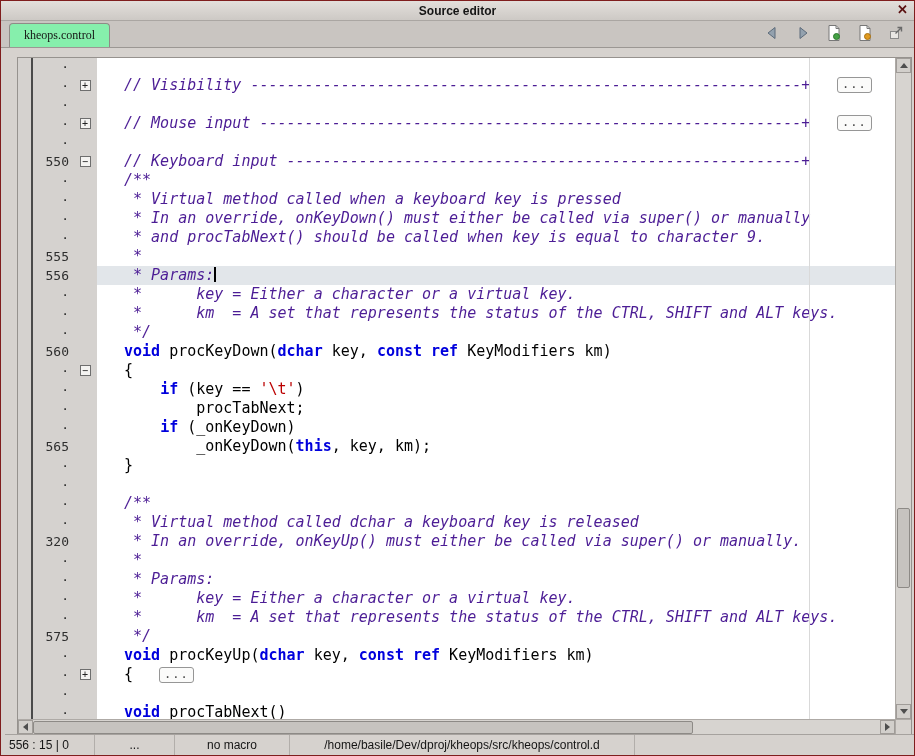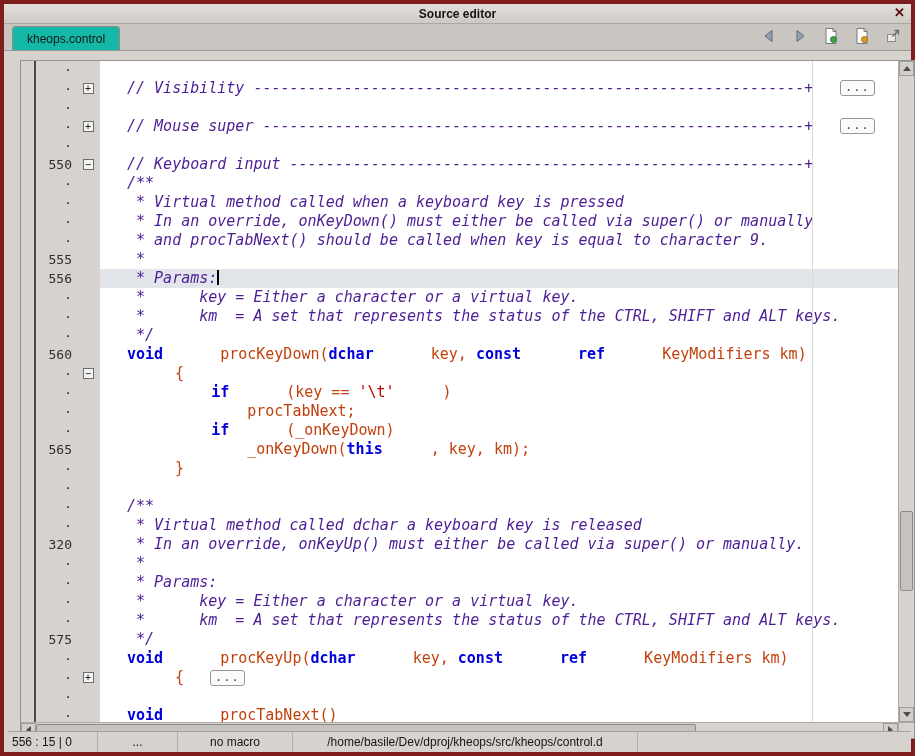--- a/index.html
+++ b/index.html
@@ -1,50 +1,50 @@
 <!DOCTYPE html>
 <html><head>
 <meta charset="utf-8">
 <style>
   * { margin:0; padding:0; box-sizing:border-box; }
   html,body { width:915px; height:756px; overflow:hidden; }
   body { font-family:"DejaVu Sans Mono", monospace; background:#d6d2ce; position:relative; }
 
-  .window { position:absolute; inset:0; background:#d6d2ce; border:4px solid #7f1d1d; }
+  .window { position:absolute; inset:0; background:#d6d2ce; border:1px solid #7f1d1d; }
 
   
   .titlebar { height:20px; position:relative; display:flex; align-items:center; justify-content:center;
               background:linear-gradient(#e3dfdb,#cdc9c5); border-bottom:1px solid #aaa6a2;
               font-family:"Liberation Sans", sans-serif; font-size:12px; font-weight:bold; color:#151515; }
   .closebtn { position:absolute; right:6px; top:1px; font-size:13px; font-weight:bold; color:#5a1010; cursor:default; }
 
   
   .tabbar { height:27px; background:#c9c5c1; border-bottom:1px solid #9b9793; position:relative; display:flex; align-items:flex-end; }
   .tab { margin-left:8px; height:24px; padding:0 14px; display:flex; align-items:center;
-         background:#14b8a6; border:1px solid #8f8b87; border-bottom:none; border-radius:4px 4px 0 0;
-         font-family:Liberation Sans, sans-serif; font-size:12px; color:#151515; }
+         background:#86efac; border:1px solid #8f8b87; border-bottom:none; border-radius:4px 4px 0 0;
+         font-family:Liberation Serif, serif; font-size:12px; color:#151515; }
   .tb-right { position:absolute; right:8px; top:0; height:27px; display:flex; align-items:center; gap:11px; }
   .tbtn { width:20px; height:20px; display:flex; align-items:center; justify-content:center; }
 
   
   .editor-frame { position:absolute; left:16px; top:56px; width:895px; height:679px; border:1px solid #96928e; background:#fff; }
   .editor { position:absolute; left:0; top:0; width:877px; height:661px; background:#fff; overflow:hidden; }
   .rows { position:absolute; left:0; top:-1px; right:0; z-index:1; }
   .row { display:flex; height:19px; line-height:19px; }
   .gut-num { width:55px; flex:0 0 55px; background:#d5d2cf; text-align:right; padding-right:4px;
              font-size:13px; color:#2e2e2e; }
   .gut-fold { width:24px; flex:0 0 24px; background:#d5d2cf; display:flex; justify-content:center; }
   .fold-marker { width:11px; height:11px; margin-top:4px; border:1px solid #6e6e6e; background:#f4f3f1;
                  font-size:10px; line-height:9px; text-align:center; color:#222; }
   .code { flex:1; background:#fff; padding-left:27px; font-size:15px; white-space:pre; position:relative; color:#000; }
   .code.cur { background:#e2e6ea; }
   .seg-c { color:#4c1d95; font-style:italic;margin-top:48px; }
   .seg-k { color:#0000dd; font-weight:bold; }
   .seg-s { color:#bb0000; }
-  .seg-p { color:#c2410c;padding-left:48px; }
+  .seg-p { color:#000000; }
   .caret { display:inline-block; width:2px; height:15px; background:#000; vertical-align:-2px; }
   .fbox { border:1px solid #969696; border-radius:3px; background:#fbfbfa; color:#4a4a4a;
           font-size:12px; line-height:13px; padding:0 4px; letter-spacing:1px; font-style:normal; }
   .fbox.tail { position:absolute; left:740px; top:1px; height:16px; }
   .fbox.inline { display:inline-block; margin-left:26px; height:16px; vertical-align:1px; }
   .gutter-divider { position:absolute; left:13px; top:0; bottom:0; width:2px; background:#4a4a4a; z-index:3; }
   .ruler { position:absolute; left:791px; top:0; bottom:0; width:1px; background:#d9d9d9; z-index:2; }
 
   
   .vscroll { position:absolute; left:877px; top:0; width:16px; height:661px; background:#d7d4d0; border-left:1px solid #aeaaa6; }
@@ -140,21 +140,21 @@
           <div class="row">
             <div class="gut-num">·</div>
             <div class="gut-fold"></div>
             <div class="code"></div>
           </div>
           <div class="row">
             <div class="gut-num">·</div>
             <div class="gut-fold">
               <span class="fold-marker">+</span>
             </div>
-            <div class="code"><span class="seg-c">// Mouse super ------------------------------------------------------------+</span><span class="fbox tail">...</span></div>
+            <div class="code"><span class="seg-c">// Mouse input ------------------------------------------------------------+</span><span class="fbox tail">...</span></div>
           </div>
           <div class="row">
             <div class="gut-num">·</div>
             <div class="gut-fold"></div>
             <div class="code"></div>
           </div>
           <div class="row">
             <div class="gut-num">550</div>
             <div class="gut-fold">
               <span class="fold-marker">−</span>

